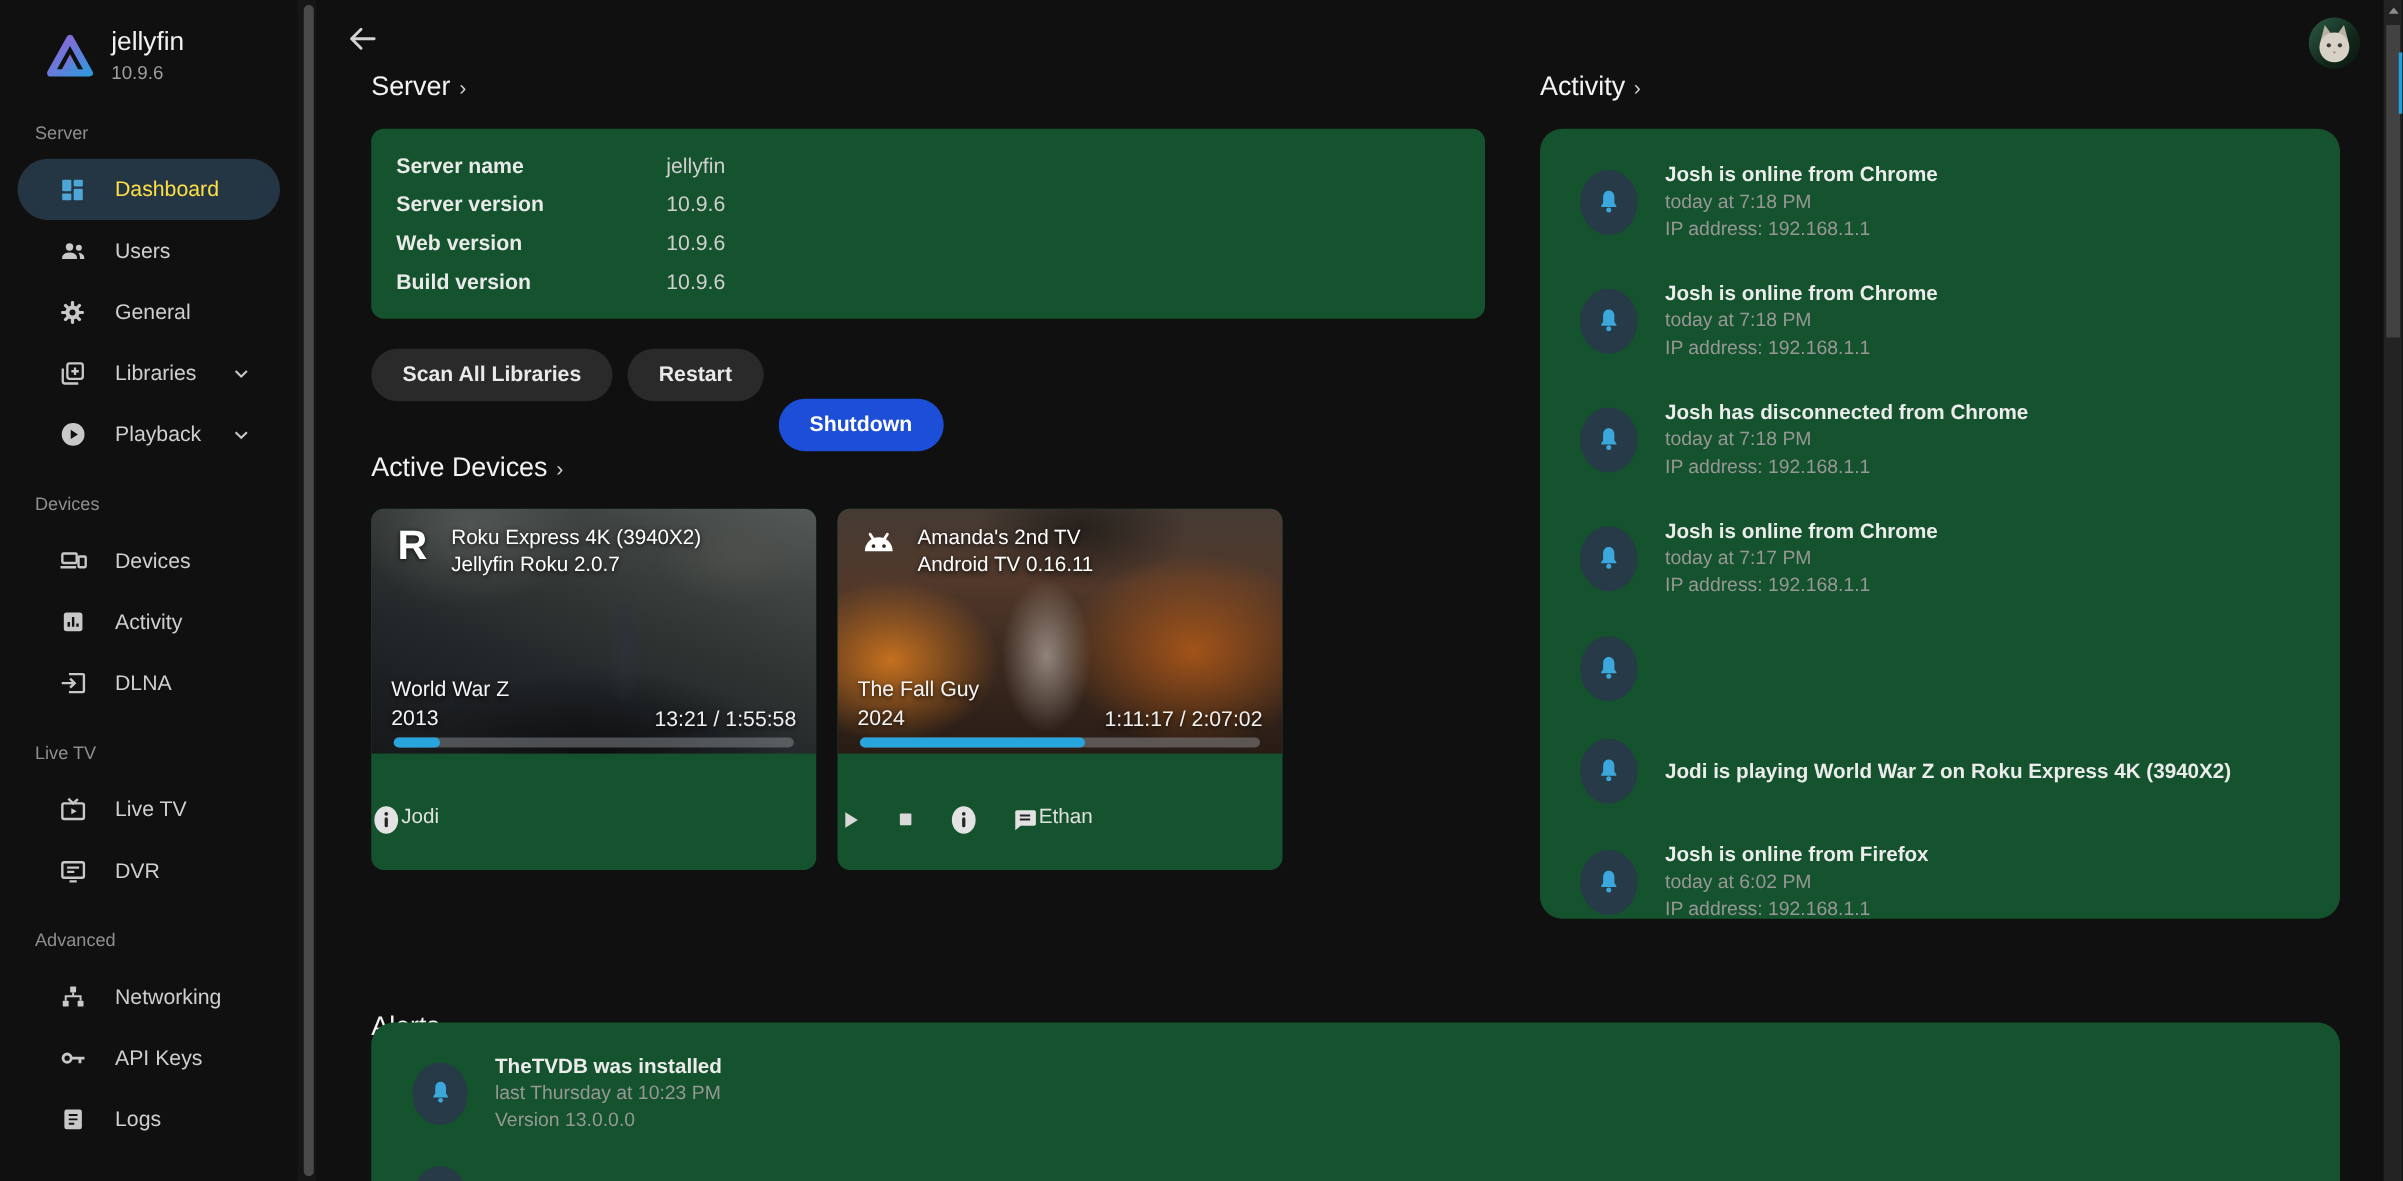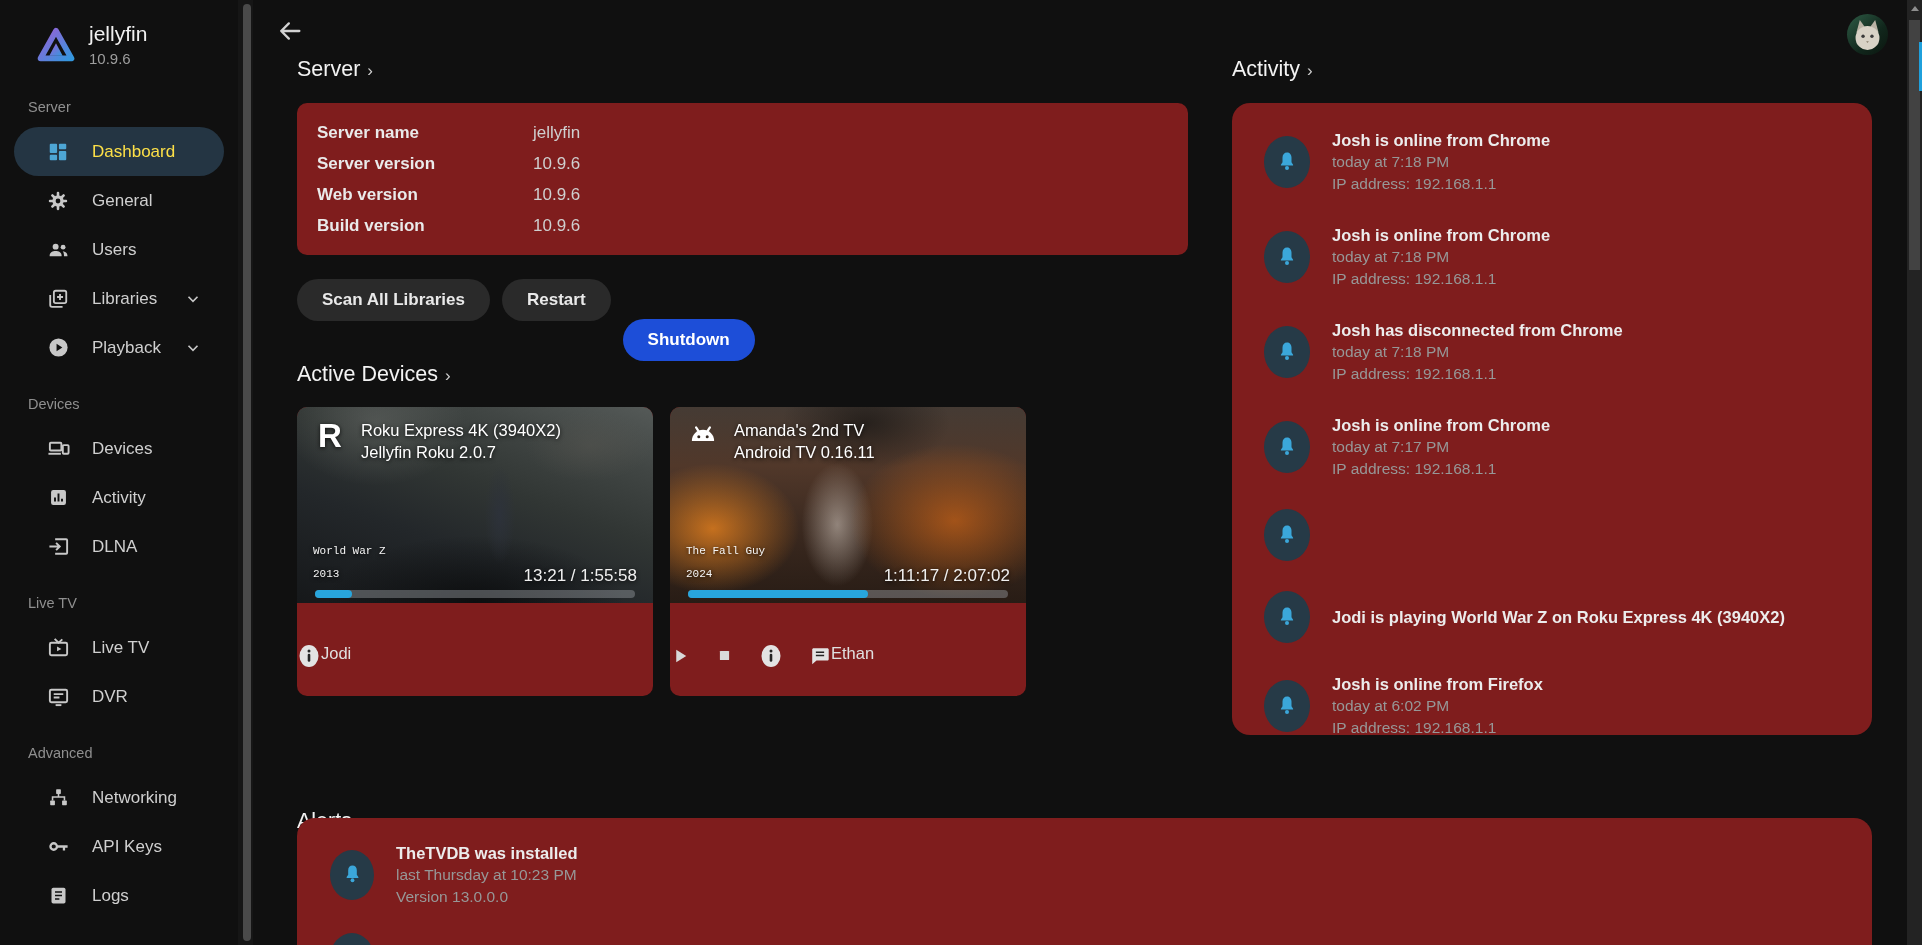--- a/index.html
+++ b/index.html
@@ -20,21 +20,21 @@
   .side-item .lab{margin-left:22px;}
   .side-item .sp{flex:1;}
   .side-item .chev{margin-right:22px;width:18px;height:18px;}
   .side-item.active{background:#243543;color:#fde047;}
   .sscroll{position:absolute;left:238px;top:0;width:15px;height:945px;background:#161616;}
   .sscroll .thumb{position:absolute;left:5px;top:4px;bottom:4px;width:8px;background:#4a4a4a;border-radius:4px;}
 
   
   .heading{position:absolute;font-size:21.5px;color:#f3f3f3;display:flex;align-items:center;cursor:pointer;}
   .heading .chev{font-size:17px;color:#cfcfcf;margin-left:7px;margin-top:2px;}
-  .card{background:#7f1d1d;position:absolute;}
+  .card{background:#14532d;position:absolute;}
 
   
   .back-btn{position:absolute;left:276px;top:17px;width:30px;height:30px;cursor:pointer;}
   .h-server{left:297px;top:57px;}
   .server-card{left:297px;top:103px;width:891px;height:152px;border-radius:10px;padding:14px 0;box-sizing:border-box;}
   .srow{display:flex;height:31px;align-items:center;padding-left:20px;font-size:17px;}
   .srow .lbl{width:216px;font-weight:700;color:#eaeaea;}
   .srow .val{color:#cfcfcf;}
   .btn-row{position:absolute;left:297px;top:279px;display:flex;gap:12px;}
   .btn{height:42px;border-radius:21px;background:#2a2a2a;color:#e9e9e9;font-weight:700;font-size:17px;
@@ -56,21 +56,21 @@
       radial-gradient(150px 110px at 80% 58%, rgba(205,100,22,.7), transparent 70%),
       radial-gradient(55px 95px at 47% 60%, rgba(215,205,196,.55), transparent 65%),
       radial-gradient(120px 70px at 55% 8%, rgba(25,22,20,.7), transparent 70%),
       linear-gradient(180deg,#453b34 0%,#51382a 30%,#3c2a20 60%,#281c15 100%);}
   .dev-head{position:absolute;top:12px;left:14px;display:flex;gap:12px;align-items:flex-start;}
   .dev-chip{width:38px;flex:none;display:flex;justify-content:center;}
   .roku-r{font-size:33px;font-weight:800;color:#fff;line-height:34px;text-shadow:0 1px 4px rgba(0,0,0,.8);}
   .dev-lines{font-size:16.5px;line-height:22px;color:#fff;text-shadow:0 1px 4px rgba(0,0,0,.9);}
   .media-info{position:absolute;left:16px;right:16px;bottom:17px;display:flex;justify-content:space-between;
               align-items:flex-end;text-shadow:0 1px 4px rgba(0,0,0,.9);}
-  .media-title{font-size:11px;line-height:23px;color:#f5f5f5;font-family:Liberation Mono, monospace;}
+  .media-title{font-size:17px;line-height:23px;color:#f5f5f5;}
   .media-time{font-size:17px;color:#f0f0f0;}
   .progress{position:absolute;left:18px;right:18px;bottom:5px;height:8px;border-radius:4px;background:rgba(150,156,160,.45);}
   .progress .fill{height:100%;border-radius:4px;background:#28a5dc;}
   .dev-footer{position:absolute;left:0;right:0;top:196px;bottom:0;display:flex;align-items:center;}
   .controls{margin-top:12px;height:30px;display:flex;align-items:center;gap:26px;}
   .ctl{cursor:pointer;display:flex;align-items:center;justify-content:center;}
   .dev-user{margin-top:8px;font-size:16.5px;color:#e0e0e0;}
 
   
   .h-activity{left:1232px;top:57px;}
@@ -128,20 +128,32 @@
           <rect x="13" y="3" width="8" height="6" rx="1"></rect>
           <rect x="13" y="11" width="8" height="10" rx="1"></rect>
           <rect x="3" y="15" width="8" height="6" rx="1"></rect>
         </svg>
     </span>
     <span class="lab">Dashboard</span>
   </div>
 
   <div class="side-item">
     <span class="ic">
+      <svg width="23" height="23" viewBox="0 0 24 24" fill="#c8c8c8">
+          <circle cx="9" cy="9" r="3.1"></circle>
+          <path d="M2.8 19v-1c0-2.9 3.1-4.4 6.2-4.4s6.2 1.5 6.2 4.4v1z"></path>
+          <circle cx="16.8" cy="9.6" r="2.5"></circle>
+          <path d="M16.4 13.7c2.7.3 4.9 1.7 4.9 4.3v1h-3.6v-1c0-1.7-.5-3.2-1.3-4.3z"></path>
+        </svg>
+    </span>
+    <span class="lab">Users</span>
+  </div>
+
+  <div class="side-item">
+    <span class="ic">
       <svg width="22" height="22" viewBox="0 0 24 24">
           <g fill="#c8c8c8">
             <circle cx="12" cy="12" r="6.2"></circle>
             <g>
               <rect x="10.6" y="2" width="2.8" height="5" rx="1.2"></rect>
               <rect x="10.6" y="17" width="2.8" height="5" rx="1.2"></rect>
               <rect x="10.6" y="2" width="2.8" height="5" rx="1.2" transform="rotate(90 12 12)"></rect>
               <rect x="10.6" y="17" width="2.8" height="5" rx="1.2" transform="rotate(90 12 12)"></rect>
               <rect x="10.6" y="2" width="2.8" height="5" rx="1.2" transform="rotate(45 12 12)"></rect>
               <rect x="10.6" y="17" width="2.8" height="5" rx="1.2" transform="rotate(45 12 12)"></rect>
@@ -150,32 +162,20 @@
             </g>
           </g>
           <circle cx="12" cy="12" r="2.6" fill="#101010"></circle>
         </svg>
     </span>
     <span class="lab">General</span>
   </div>
 
   <div class="side-item">
     <span class="ic">
-      <svg width="23" height="23" viewBox="0 0 24 24" fill="#c8c8c8">
-          <circle cx="9" cy="9" r="3.1"></circle>
-          <path d="M2.8 19v-1c0-2.9 3.1-4.4 6.2-4.4s6.2 1.5 6.2 4.4v1z"></path>
-          <circle cx="16.8" cy="9.6" r="2.5"></circle>
-          <path d="M16.4 13.7c2.7.3 4.9 1.7 4.9 4.3v1h-3.6v-1c0-1.7-.5-3.2-1.3-4.3z"></path>
-        </svg>
-    </span>
-    <span class="lab">Users</span>
-  </div>
-
-  <div class="side-item">
-    <span class="ic">
       <svg width="22" height="22" viewBox="0 0 24 24" fill="none" stroke="#c8c8c8" stroke-width="2">
           <rect x="7.5" y="3" width="13.5" height="13.5" rx="2"></rect>
           <path d="M14.2 6.5v6.5M11 9.8h6.5"></path>
           <path d="M3.5 7.5v11a2 2 0 0 0 2 2h11.5"></path>
         </svg>
     </span>
     <span class="lab">Libraries</span>
     <span class="sp"></span>
     <span class="chev">
       <svg width="18" height="18" viewBox="0 0 24 24" fill="none" stroke="#c8c8c8" stroke-width="2.2">

